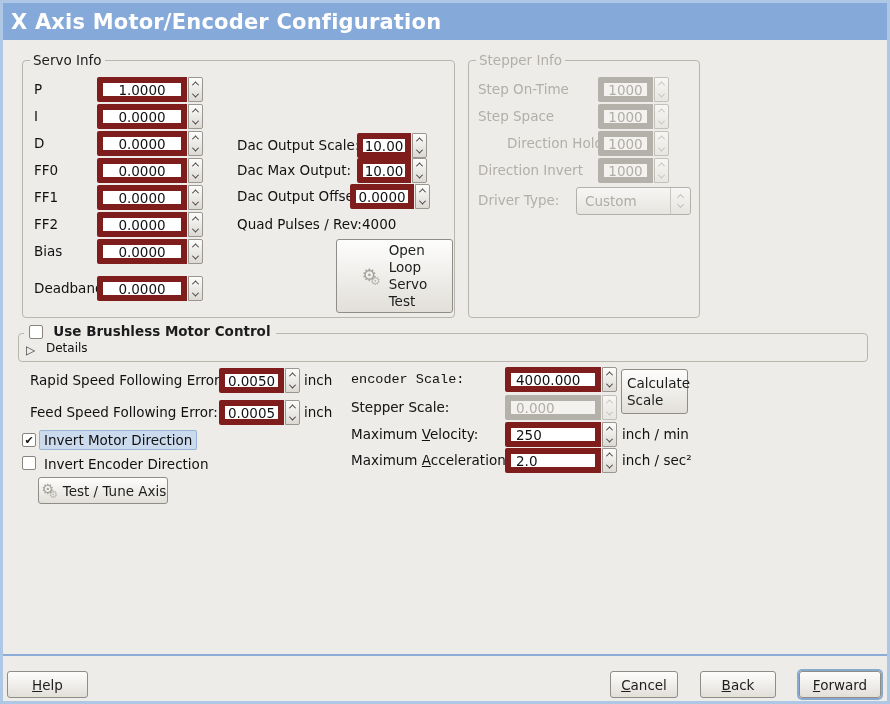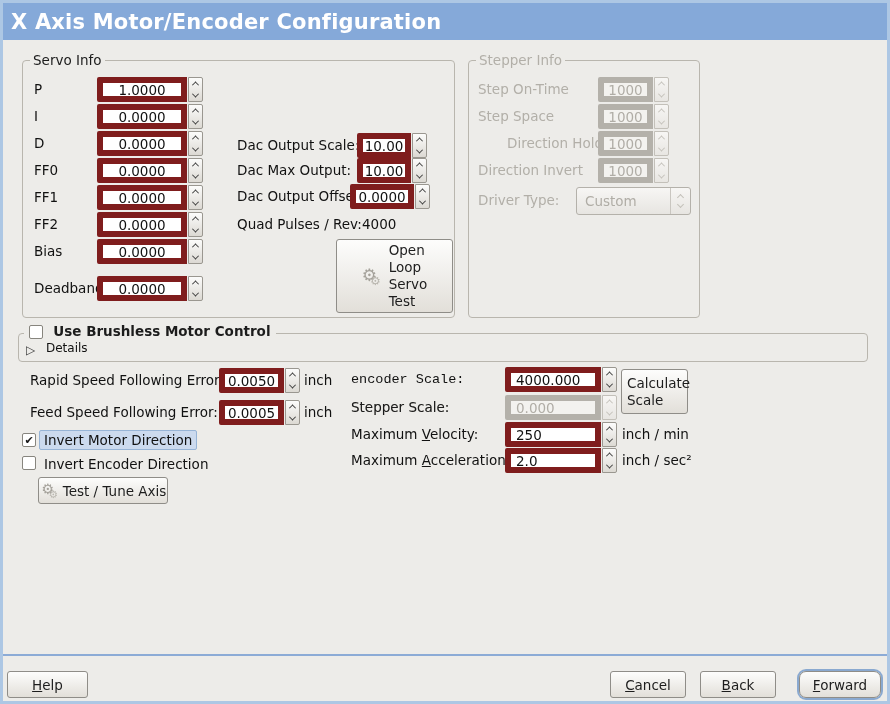--- a/index.html
+++ b/index.html
@@ -383,23 +383,23 @@
   <button class="btn" style="left:38px;top:477px;width:130px;height:27px;gap:4px;">
     <span class="gears" style="transform:scale(.85);"><span class="g1">⚙</span><span class="g2">⚙</span></span>
     <span>Test / Tune Axis</span>
   </button>
 
   <div class="sep" style="top:654px;"></div>
 
   <button class="btn" style="left:7px;top:671px;width:81px;height:27px;">
     <span><span class="u">H</span><span>elp</span></span>
   </button>
-  <button class="btn" style="left:610px;top:671px;width:76px;height:27px;">
+  <button class="btn" style="left:610px;top:671px;width:68px;height:27px;">
     <span><span class="u">C</span><span>ancel</span></span>
   </button>
   <button class="btn" style="left:700px;top:671px;width:76px;height:27px;">
     <span><span class="u">B</span><span>ack</span></span>
   </button>
-  <button class="btn focus" style="left:799px;top:671px;width:82px;height:27px;border-radius:7px;">
+  <button class="btn focus" style="left:799px;top:671px;width:82px;height:27px;">
     <span><span class="u">F</span><span>orward</span></span>
   </button>
 
 </div>
 
 </body></html>

